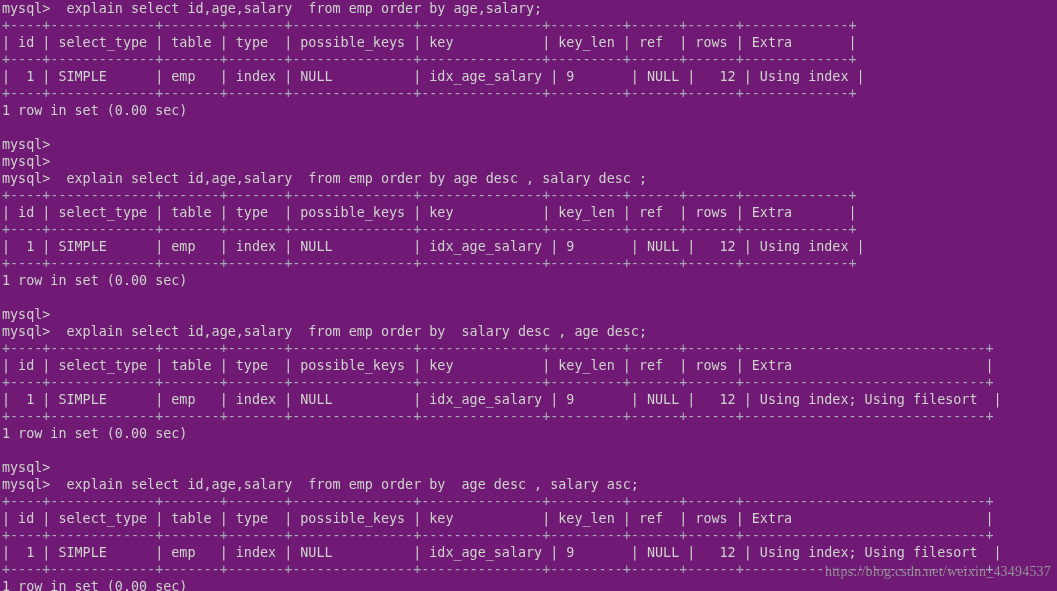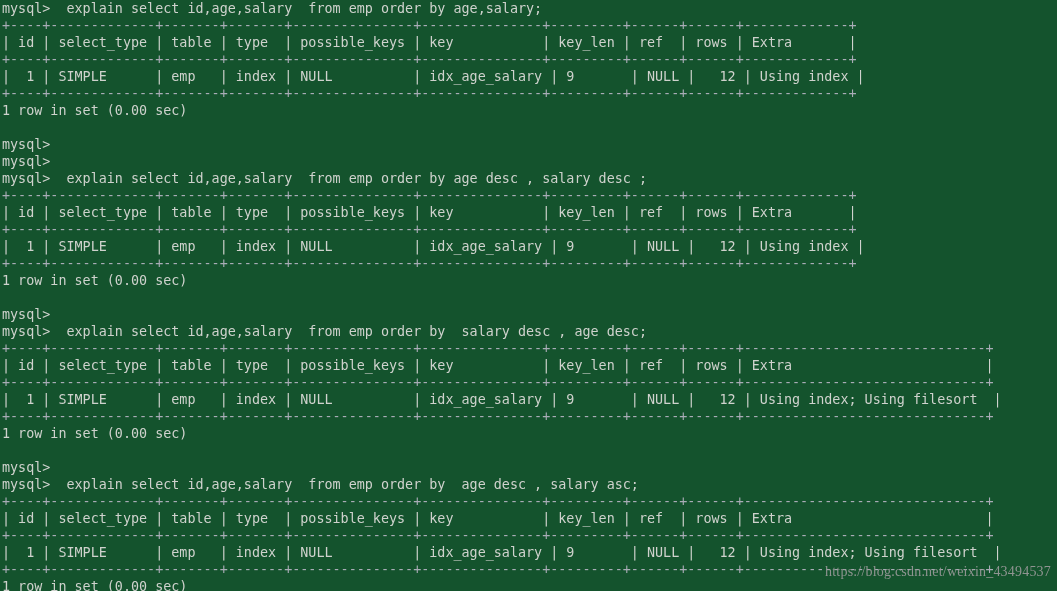--- a/index.html
+++ b/index.html
@@ -4,21 +4,21 @@
 <style>
   html, body {
     margin: 0;
     padding: 0;
     background: #000000;
   }
   #terminal {
     position: relative;
     width: 1057px;
     height: 591px;
-    background: #14532d;
+    background: #701a75;
     overflow: hidden;
     font-family: "DejaVu Sans Mono", "Liberation Mono", monospace;
     font-size: 13.4px;
     line-height: 17px;
     color: #cfd2cd;
     letter-spacing: 0px;
   }
   #screen {
     position: absolute;
     left: 2px;

